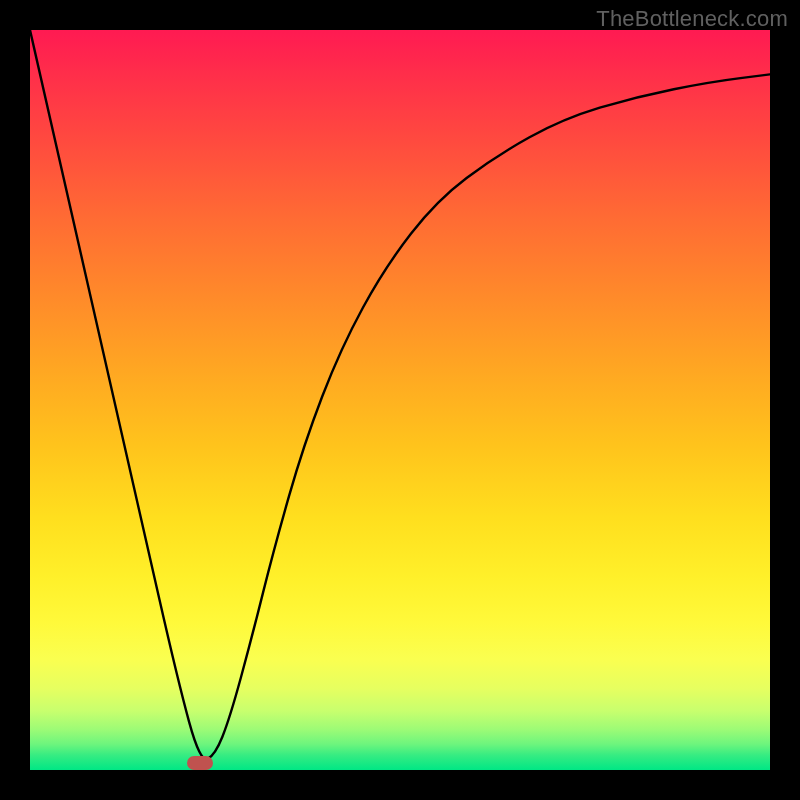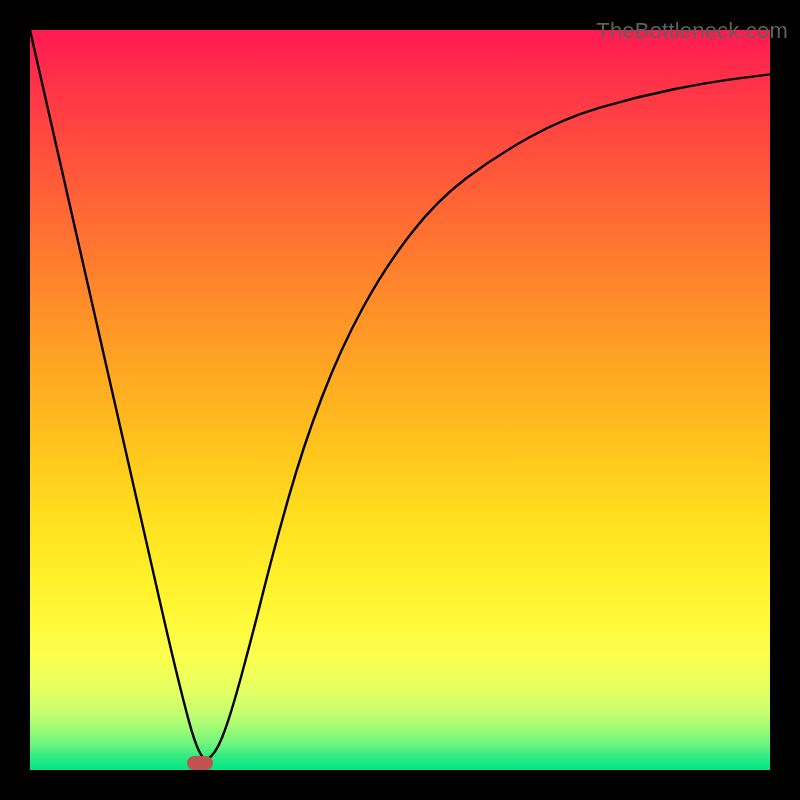--- a/index.html
+++ b/index.html
@@ -54,21 +54,21 @@
   .marker {
     position: absolute;
     width: 26px;
     height: 14px;
     border-radius: 10px;
     background: #c0524f;
     transform: translate(-50%, -50%);
   }
   .watermark {
     position: absolute;
-    top: 18px;
+    top: 6px;
     right: 12px;
     color: #606060;
     font-size: 22px;
     font-weight: 500;
     letter-spacing: 0.2px;
   }
 </style>
 </head>
 <body>
 

